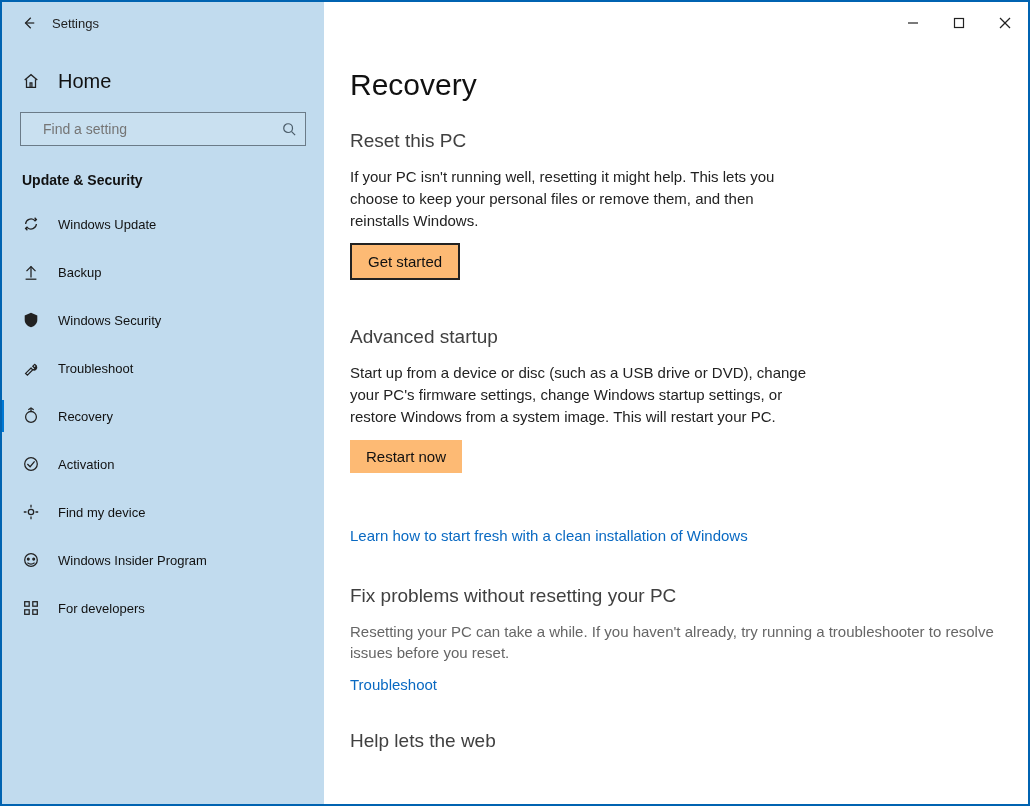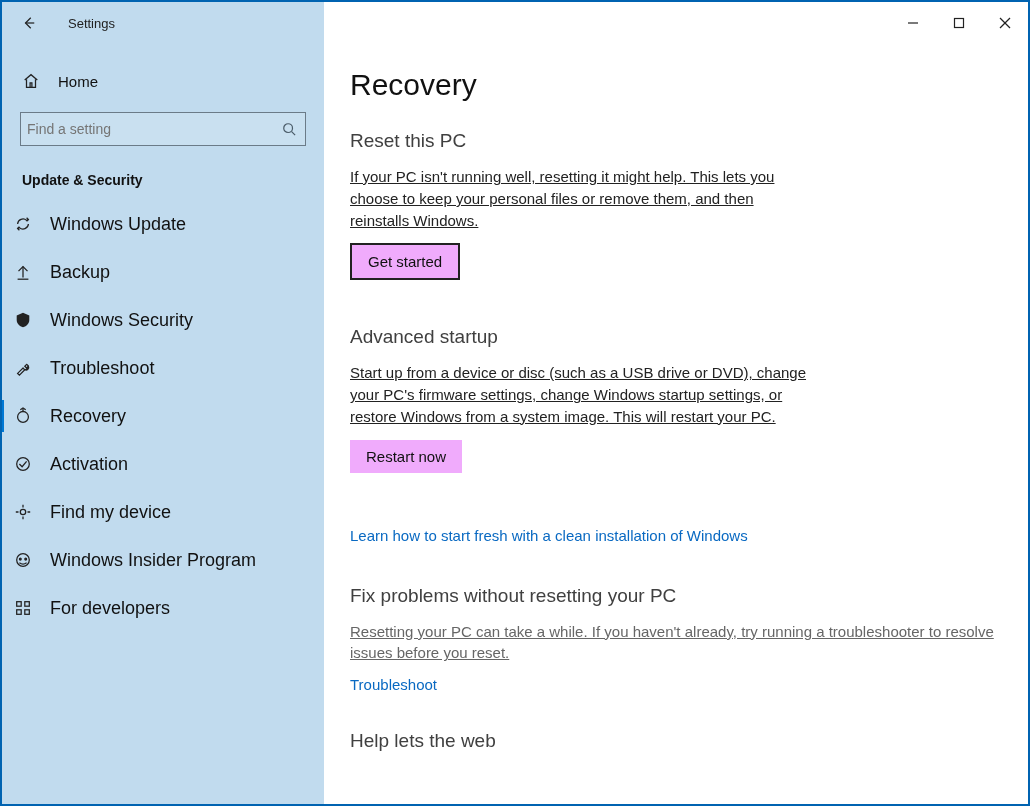--- a/index.html
+++ b/index.html
@@ -22,21 +22,21 @@
   .titlebar {
     height: 42px;
     display: flex;
     align-items: center;
     justify-content: space-between;
     flex-shrink: 0;
   }
   .titlebar-left {
     display: flex;
     align-items: center;
-    gap: 32px;
+    gap: 16px;
     padding-left: 20px;
     background: #c1dbee;
     width: 322px;
     height: 100%;
   }
   .titlebar-title {
     font-size: 13px;
     color: #222;
   }
   .back-arrow {
@@ -71,40 +71,40 @@
     display: flex;
     flex-direction: column;
     flex-shrink: 0;
     position: relative;
   }
   .side-row {
     display: flex;
     align-items: center;
     height: 46px;
     padding-left: 20px;
-    font-size: 15px;
+    font-size: 20px;
     color: #111;
     gap: 18px;
   }
   .side-row .icon {
     width: 18px;
     display: flex;
     justify-content: center;
     align-items: center;
     color: #222;
   }
   .search-wrap {
     margin: 8px 18px 12px 18px;
   }
   .search {
     width: 100%;
     height: 34px;
     border: 1px solid #6b7b88;
     background: #c9e0f0;
-    padding: 0 34px 0 6px;
+    padding: 0 34px 0 22px;
     font-size: 14px;
     color: #333;
     outline: none;
     position: relative;
   }
   .search-row {
     position: relative;
   }
   .search-row .mag {
     position: absolute;
@@ -117,23 +117,23 @@
   .section-label {
     font-size: 14px;
     font-weight: 600;
     padding: 14px 0 12px 20px;
     color: #111;
   }
   .nav-item {
     display: flex;
     align-items: center;
     height: 48px;
-    padding-left: 12px;
+    padding-left: 20px;
     gap: 18px;
-    font-size: 18px;
+    font-size: 13px;
     color: #111;
     cursor: default;
     position: relative;
   }
   .nav-item .icon {
     width: 18px;
     display:flex;align-items:center;justify-content:center;
   }
   .nav-item.active::before {
     content: "";
@@ -162,30 +162,29 @@
     font-weight: 500;
     margin: 0 0 14px 0;
     color: #404040;
   }
   .para {
     font-size: 15px;
     line-height: 1.45;
     color: #222;
     max-width: 460px;
     margin: 0 0 12px 0;
-    text-decoration: underline;
   }
   .para.gray {
     color: #666;
     max-width: 660px;
   }
   .btn {
     display: inline-block;
     padding: 8px 16px;
-    background: #f0abfc;
+    background: #fdba74;
     border: none;
     font-size: 15px;
     font-family: inherit;
     color: #111;
     cursor: default;
   }
   .btn.primary {
     border: 2px solid #222;
   }
   .gap { height: 46px; }

